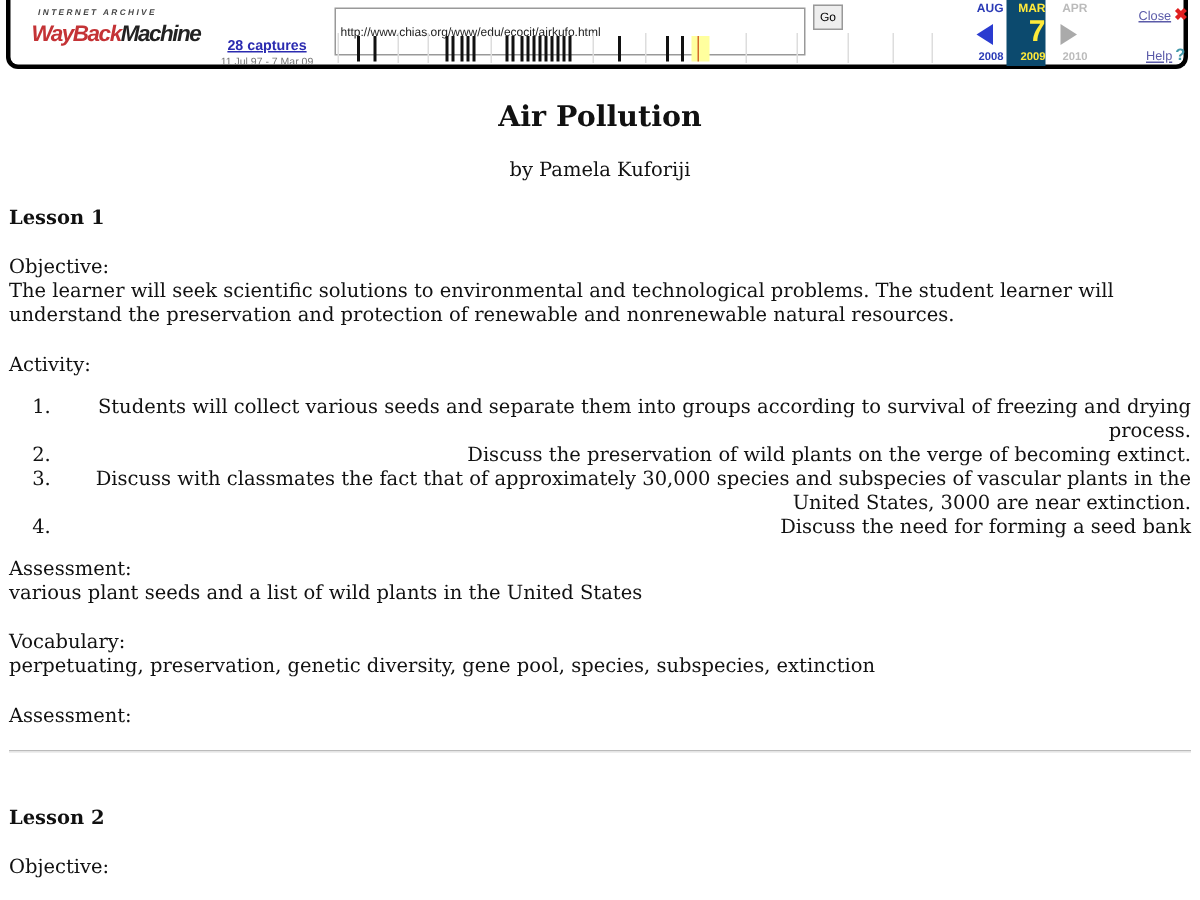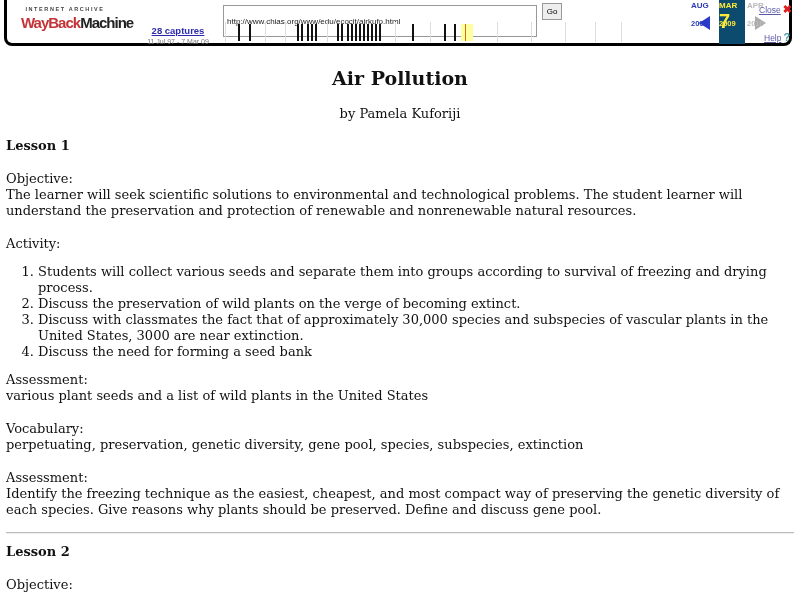--- a/index.html
+++ b/index.html
@@ -2,21 +2,21 @@
 <html><head>
 <meta charset="utf-8">
 <style>
   html, body { margin: 0; padding: 0; background: #fff; }
   body { width: 800px; height: 600px; overflow: hidden; position: relative; font-family: "DejaVu Serif", serif; color: #111; }
 
   
   #wm-toolbar { position: absolute; left: 4px; top: 0; width: 788px; height: 46px; background: #fff;
     border: 3px solid #000; border-top: none; border-radius: 0 0 8px 8px; box-sizing: border-box;
     font-family: "Liberation Sans", sans-serif; }
-  .wm-logo { position: absolute; left: 14px; top: 6px; width: 88px; height: 34px; }
+  .wm-logo { position: absolute; left: 14px; top: 6px; width: 88px; height: 34px; font-style: italic; }
   .wm-logo .ia { font-size: 5.5px; letter-spacing: 1.6px; color: #444; font-weight: bold; text-align: center; display: block; }
   .wm-logo .wb { display: block; margin-top: 2px; font-family: "Liberation Sans Narrow", "Liberation Sans", sans-serif; font-weight: bold; font-size: 15px; letter-spacing: -1px; line-height: 17px; }
   .wm-logo .wb .way { color: #c43336; }
   .wm-logo .wb .mach { color: #222; }
 
   .wm-captures { position: absolute; left: 128px; top: 25px; width: 86px; text-align: center; }
   .wm-captures a { display: block; color: #2b2bb0; font-size: 9.5px; font-weight: bold; text-decoration: underline; }
   .wm-captures .range { display: block; color: #777; font-size: 7px; margin-top: 2px; }
 
   .wm-url { position: absolute; left: 216px; top: 5px; width: 314px; height: 13px; border: 1px solid #999;
@@ -24,26 +24,26 @@
   .wm-go { position: absolute; left: 535px; top: 3px; width: 18px; height: 15px; border: 1px solid #999;
     background: #eee; font-size: 8px; line-height: 15px; text-align: center; color: #000; }
 
   .wm-sparkline { position: absolute; left: 218px; top: 22px; width: 402px; height: 20px; }
   .wm-sparkline .yr { position: absolute; top: 0; width: 1px; height: 20px; background: #ddd; }
   .wm-sparkline .cap { position: absolute; top: 2px; width: 2px; height: 17px; background: #111; }
   .wm-sparkline .cur { position: absolute; top: 2px; width: 12px; height: 17px; background: #ffff9e; }
   .wm-sparkline .curline { position: absolute; top: 2px; width: 1px; height: 17px; background: #d46a2a; }
 
   .wm-nav { position: absolute; left: 636px; top: 0; width: 82px; height: 44px; font-weight: bold; }
-  .wm-nav .col { position: absolute; top: 0; width: 26px; text-align: left; height: 44px; margin-left: 48px; }
+  .wm-nav .col { position: absolute; top: 0; width: 26px; text-align: right; height: 44px; }
   .wm-nav .prev { left: 0; }
   .wm-nav .curr { left: 28px; background: #0c4a6e; }
   .wm-nav .next { left: 56px; }
   .wm-nav .mon { display: block; font-size: 8px; margin-top: 1px; }
-  .wm-nav .yr { position: absolute; bottom: 16px; left: 0; right: 0; font-size: 7.5px; }
+  .wm-nav .yr { position: absolute; bottom: 2px; left: 0; right: 0; font-size: 7.5px; }
   .wm-nav .prev .mon, .wm-nav .prev .yr { color: #2b3bb6; }
   .wm-nav .curr .mon, .wm-nav .curr .yr { color: #ffea3a; }
   .wm-nav .next .mon, .wm-nav .next .yr { color: #bbb; }
   .wm-nav .day { display: block; color: #ffea3a; font-size: 20px; line-height: 20px; margin-top: 1px; }
   .arrow-left { position: absolute; left: 8px; top: 16px; width: 0; height: 0; border-top: 7px solid transparent; border-bottom: 7px solid transparent; border-right: 11px solid #2a3bd0; }
   .arrow-right { position: absolute; left: 8px; top: 16px; width: 0; height: 0; border-top: 7px solid transparent; border-bottom: 7px solid transparent; border-left: 11px solid #aaa; }
 
   .wm-close { position: absolute; left: 752px; top: 3px; font-size: 8.5px; }
   .wm-close a { color: #5a5aa8; text-decoration: underline; }
   .wm-close .x { color: #e02020; font-weight: bold; font-size: 11px; margin-left: 2px; }
@@ -52,21 +52,21 @@
   .wm-help .q { color: #49a; font-weight: bold; font-size: 11px; margin-left: 2px; }
 
   
   .doc { position: absolute; left: 6px; top: 60px; width: 788px; font-size: 13px; line-height: 16px; }
   h1 { font-size: 19px; text-align: center; margin: 7px 0 1px 0; font-weight: bold; line-height: 22px; }
   .byline { text-align: center; margin: 17px 0 0 0; font-size: 13px; }
   h3 { font-size: 13px; font-weight: bold; margin: 16px 0 0 0; }
   .label { margin: 17px 0 0 0; }
   .text { margin: 0; }
   ol { margin: 12px 0 0 0; padding-left: 32px; }
-  ol li { margin: 0; }
+  ol li { margin: 0; text-align: right; }
   hr { border: none; border-top: 1px solid #bbb; border-bottom: 1px solid #eee; margin: 14px 0 0 0; }
 </style>
 </head>
 <body>
 
 <div id="wm-toolbar">
   <div class="wm-logo">
     <span class="ia">INTERNET ARCHIVE</span>
     <span class="wb"><span class="way">WayBack</span><span class="mach">Machine</span></span>
   </div>
@@ -155,23 +155,22 @@
       <li>Students will collect various seeds and separate them into groups according to survival of freezing and drying process.</li>
       <li>Discuss the preservation of wild plants on the verge of becoming extinct.</li>
       <li>Discuss with classmates the fact that of approximately 30,000 species and subspecies of vascular plants in the United States, 3000 are near extinction.</li>
       <li>Discuss the need for forming a seed bank</li>
     </ol>
     <p class="label" style="margin-top:12px">Assessment:</p>
     <p class="text">various plant seeds and a list of wild plants in the United States</p>
     <p class="label">Vocabulary:</p>
     <p class="text">perpetuating, preservation, genetic diversity, gene pool, species, subspecies, extinction</p>
     <p class="label">Assessment:</p>
-    <p class="text">Identify the freezing technique as the easiest, cheapest, and most compact way of preserving the genetic diversity of each species. Give reasons why plants should be preserved. Define and discuss gene pool.</p>
   </section>
 
   <hr>
 
   <section>
-    <h3 style="margin-top:10px">Lesson 2</h3>
+    <h3 style="margin-top:36px">Lesson 2</h3>
     <p class="label">Objective:</p>
 
   </section>
 </div>
 
 </body></html>

